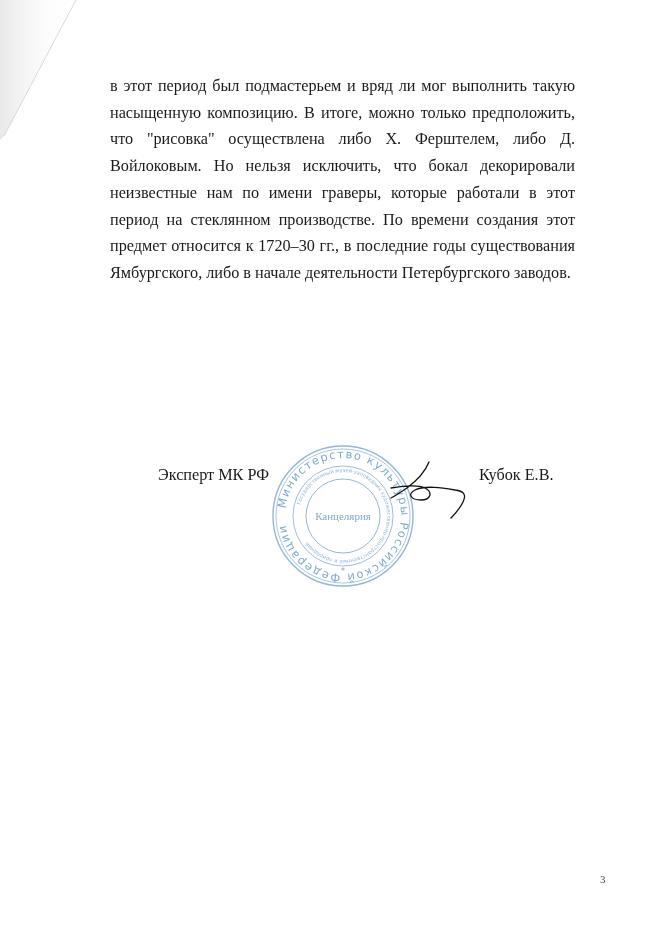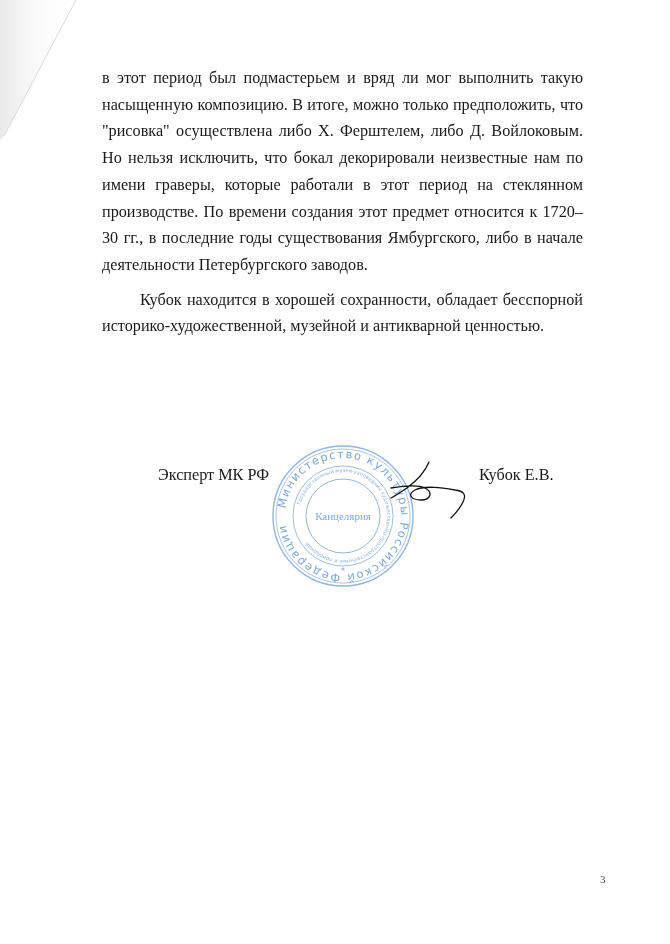--- a/index.html
+++ b/index.html
@@ -26,21 +26,21 @@
   .page-text {
     position: absolute;
     left: 94px;
     top: 57px;
     width: 497px;
     font-size: 16.2px;
     line-height: 26.7px;
     text-align: justify;
   }
   .page-text p {
-    margin: 8px;
+    margin: 16px;
   }
   .page-text p.indent {
     text-indent: 38px;
   }
   .signature-row {
     position: absolute;
     left: 16px;
     top: 460px;
     width: 670px;
     height: 40px;
@@ -89,21 +89,20 @@
       <stop offset="0" stop-color="#e6e6e6" stop-opacity="0.9"></stop>
       <stop offset="1" stop-color="#ffffff" stop-opacity="0"></stop>
     </linearGradient>
   </defs>
   <polygon points="0,0 76,0 4,136 0,140" fill="url(#sg)"></polygon>
   <line x1="76" y1="0" x2="4" y2="136" stroke="#cfcfcf" stroke-width="0.8"></line>
 </svg>
 
 <div class="page-text">
   <p>в этот период был подмастерьем и вряд ли мог выполнить такую насыщенную композицию. В итоге, можно только предположить, что "рисовка" осуществлена либо Х. Ферштелем, либо Д. Войлоковым. Но нельзя исключить, что бокал декорировали неизвестные нам по имени граверы, которые работали в этот период на стеклянном производстве. По времени создания этот предмет относится к 1720–30 гг., в последние годы существования Ямбургского, либо в начале деятельности Петербургского заводов.</p>
-  <p class="indent">Кубок находится в хорошей сохранности, обладает бесспорной историко-художественной, музейной и антикварной ценностью.</p>
 </div>
 
 <div class="signature-row">
   <span class="sig-left">Эксперт МК РФ</span>
   <span class="sig-right">Кубок Е.В.</span>
 </div>
 
 <svg class="stamp" viewBox="0 0 146 146">
   <defs>
     <path id="outerArc" d="M 73,73 m -58,0 a 58,58 0 1,1 116,0 a 58,58 0 1,1 -116,0"></path>

